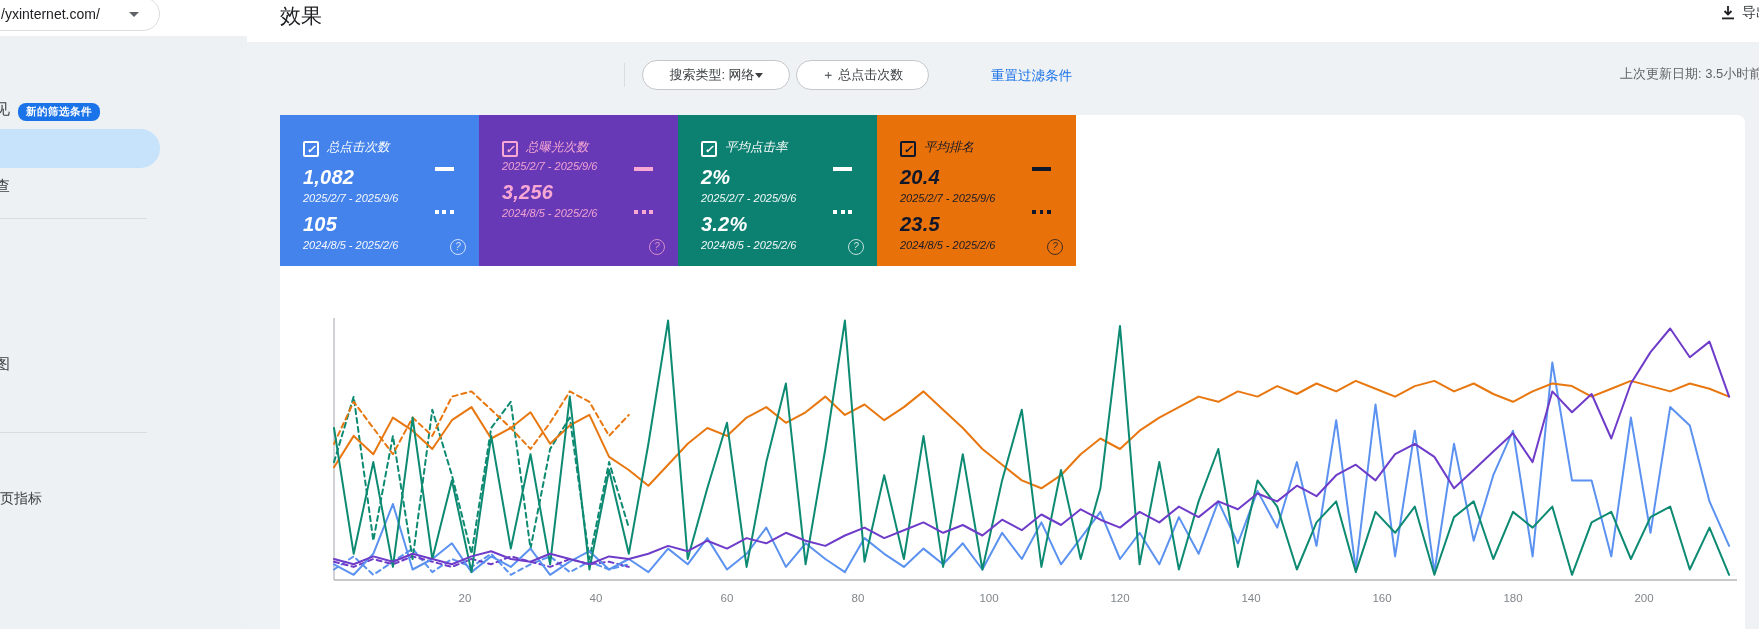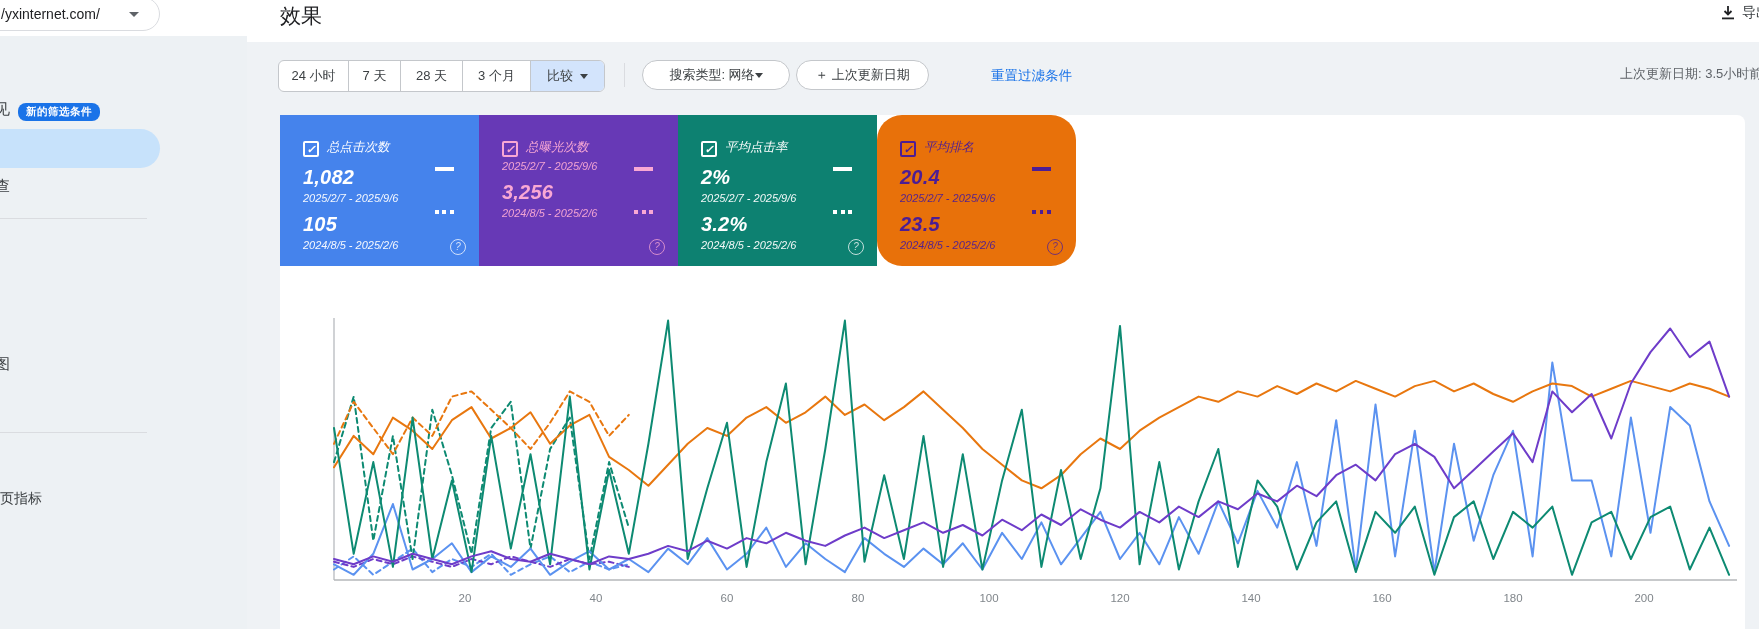--- a/index.html
+++ b/index.html
@@ -79,37 +79,27 @@
   <div class="abs side-selected"></div>
   <div class="abs side-frag" style="left:-5px;top:177px;">查</div>
   <div class="abs side-div" style="top:218px;"></div>
   <div class="abs side-frag" style="left:-5px;top:355px;">图</div>
   <div class="abs side-div" style="top:432px;"></div>
   <div class="abs side-frag" style="left:0;top:490px;font-size:14px;">页指标</div>
 
   <div class="abs content-bg"></div>
   <div class="abs chart-card"></div>
 
-  <div class="abs seg">
-    <div style="width:69px;">24 小时</div>
-    <div style="width:51px;">7 天</div>
-    <div style="width:61px;">28 天</div>
-    <div style="width:67px;">3 个月</div>
-    <div style="width:73px;" class="seg-compare">
-      <span>比较</span>
-      <span class="caret-sm"></span>
-    </div>
-  </div>
   <div class="abs vsep"></div>
   <div class="abs pill-btn" style="left:642px;width:148px;">
     <span>搜索类型: 网络</span>
     <span class="caret-sm"></span>
   </div>
   <div class="abs pill-btn" style="left:796px;width:133px;">
-    <span>＋  上次更新日期</span>
+    <span>＋  总点击次数</span>
   </div>
   <div class="abs reset-link">重置过滤条件</div>
   <div class="abs updated">上次更新日期: 3.5小时前</div>
 
   <div class="abs mcards">
     <div class="mcard" id="card0" style="background: rgb(69, 131, 236); color: rgb(255, 255, 255);">
       <span class="chk">✓</span><span class="lbl">总点击次数</span>
       <div class="val">1,082</div>
       <div class="per">2025/2/7 - 2025/9/6</div>
       <div class="val">105</div>
@@ -130,21 +120,21 @@
     <div class="mcard" id="card2" style="background: rgb(13, 129, 113); color: rgb(255, 255, 255);">
       <span class="chk">✓</span><span class="lbl">平均点击率</span>
       <div class="val">2%</div>
       <div class="per">2025/2/7 - 2025/9/6</div>
       <div class="val">3.2%</div>
       <div class="per">2024/8/5 - 2025/2/6</div>
       <span class="solid-glyph" style="top:52px;"></span>
       <span class="dash-glyph" style="top:95px;"></span>
       <span class="help">?</span>
     </div>
-    <div class="mcard" id="card3" style="background: rgb(232, 113, 10); color: #4c1d95; border-radius: 25px;">
+    <div class="mcard" id="card3" style="background: rgb(232, 113, 10); color: #0f172a;">
       <span class="chk">✓</span><span class="lbl">平均排名</span>
       <div class="val">20.4</div>
       <div class="per">2025/2/7 - 2025/9/6</div>
       <div class="val">23.5</div>
       <div class="per">2024/8/5 - 2025/2/6</div>
       <span class="solid-glyph" style="top:52px;"></span>
       <span class="dash-glyph" style="top:95px;"></span>
       <span class="help">?</span>
     </div>
   </div>

